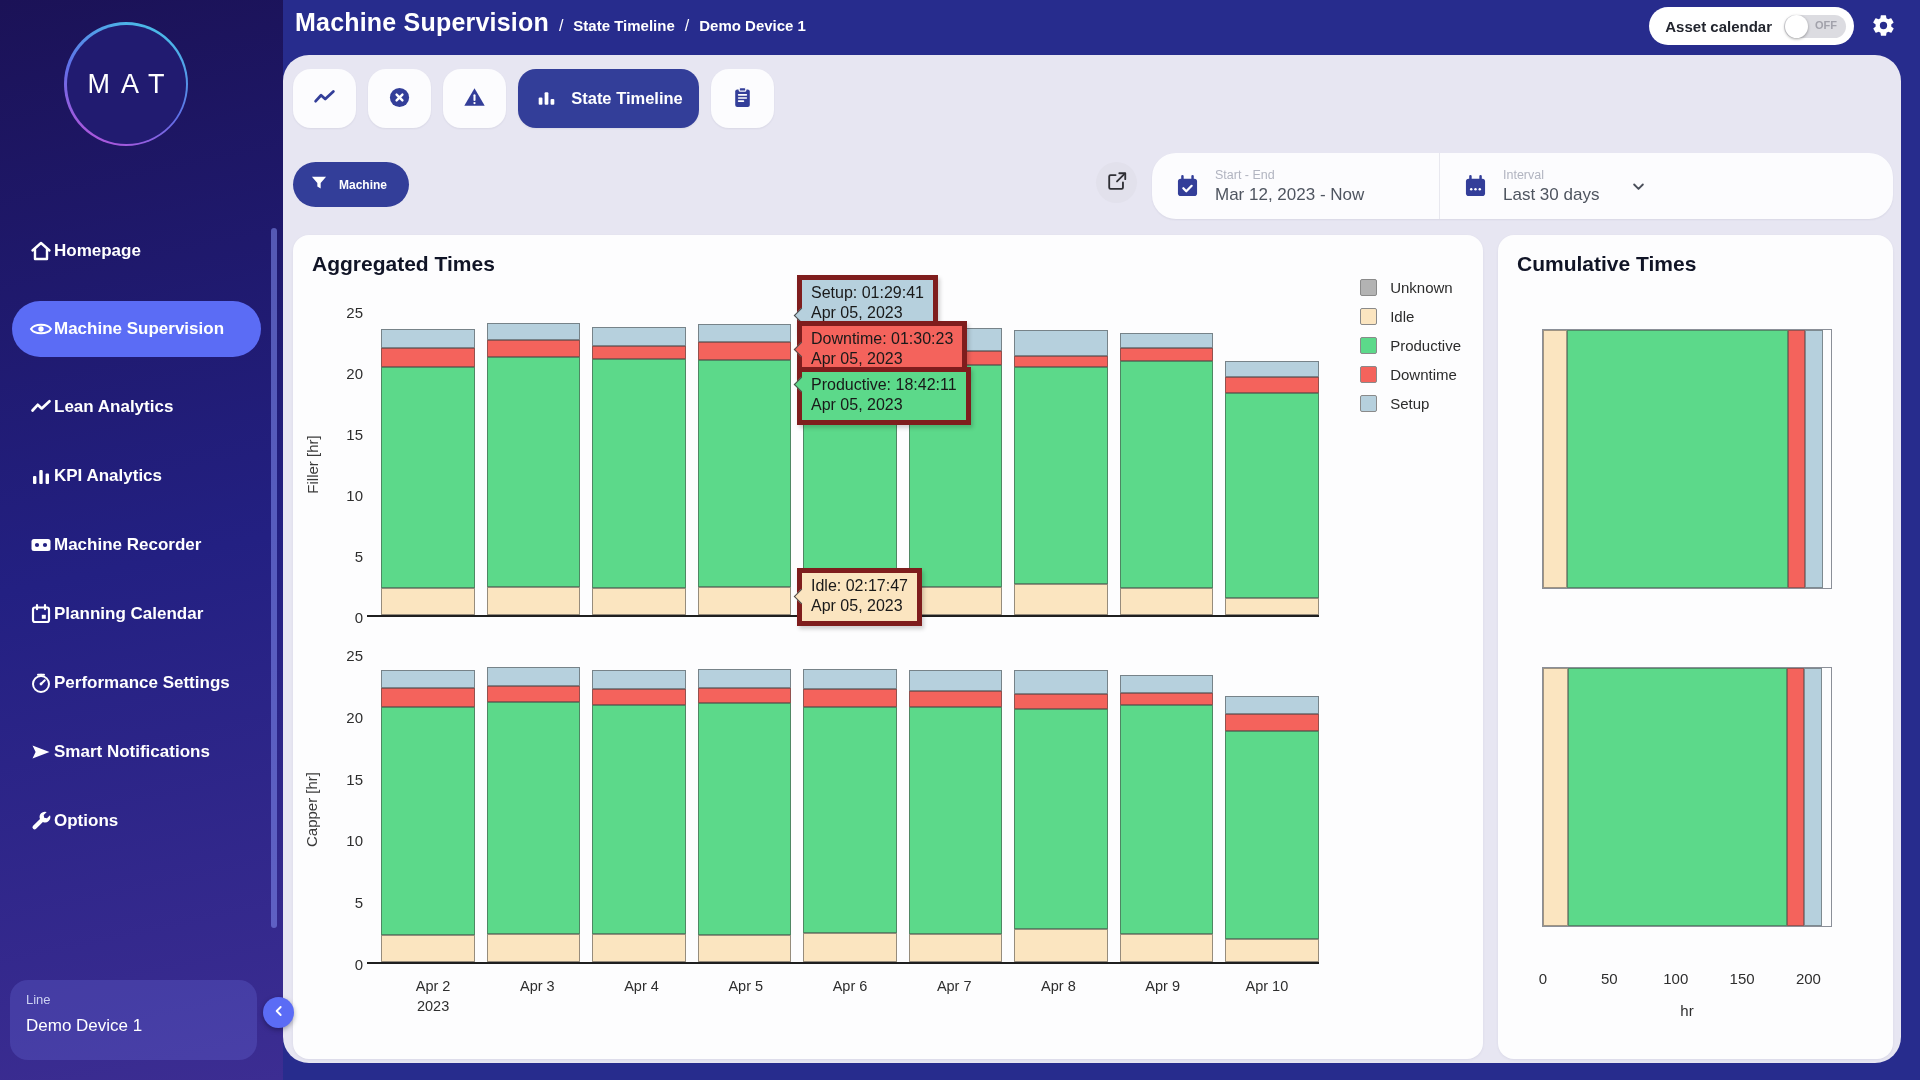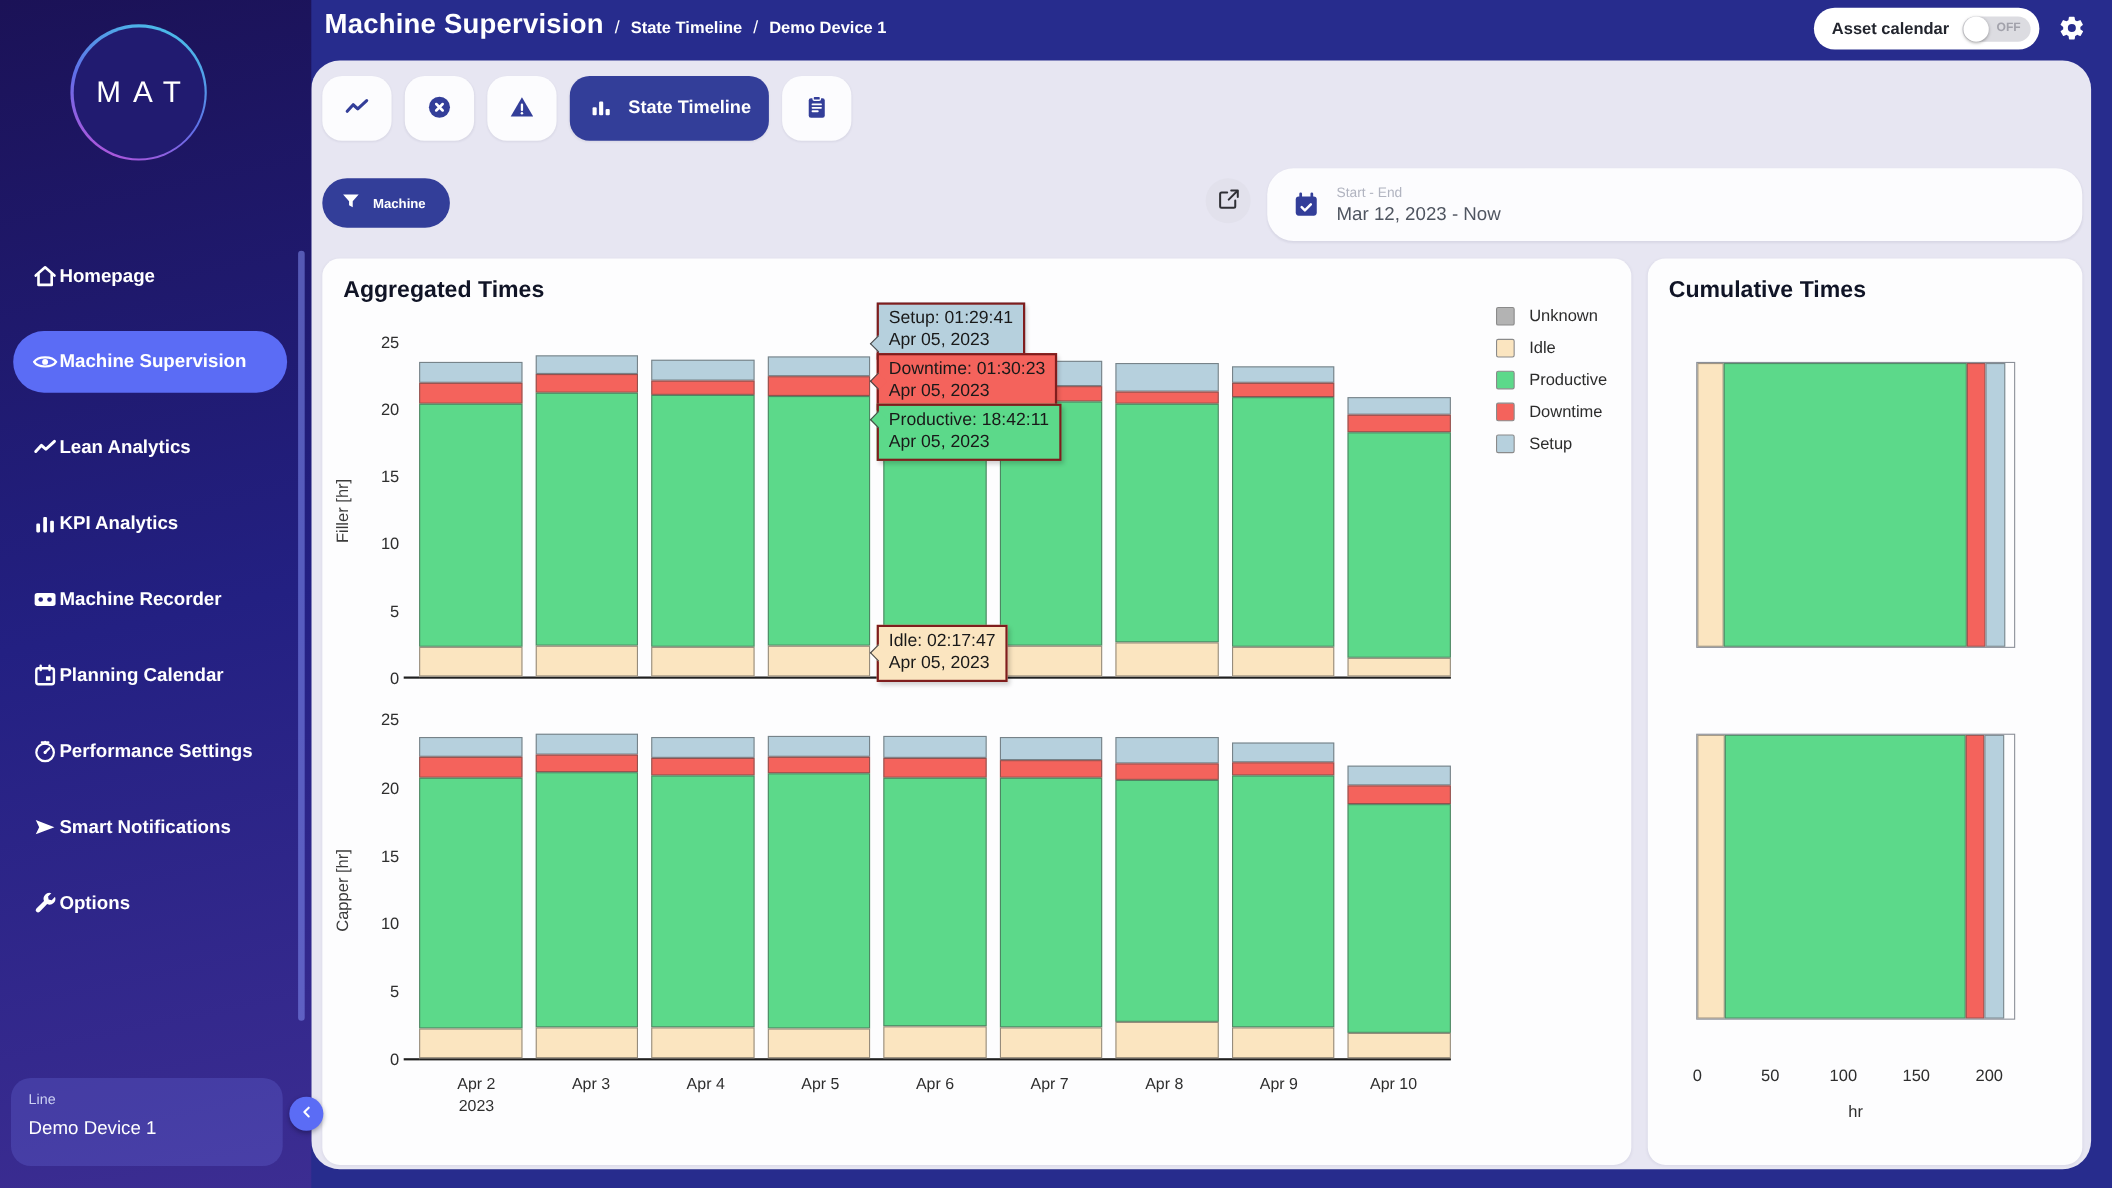--- a/index.html
+++ b/index.html
@@ -108,21 +108,21 @@
   .xlabels { position:absolute; left:88px; top:742px; width:938px; display:grid; gap:0; }
   .xcell { text-align:center; font-size:14.5px; color:#2e2e2e; line-height:1.35; }
 
   
   .legend { position:absolute; right:22px; top:44px; display:flex; flex-direction:column; gap:12px; }
   .legend-item { display:flex; align-items:center; gap:13px; cursor:pointer; }
   .legend-swatch { width:17px; height:17px; border:1px solid #8a8a8a; border-radius:2px; }
   .legend-label { font-size:15px; color:#2c2c2c; }
 
   
-  .tip { position:absolute; z-index:9; border:2px solid #7f1d1d; padding:3px 9px 5px 9px;
+  .tip { position:absolute; z-index:9; border:5px solid #7f1d1d; padding:3px 9px 5px 9px;
     font-size:16px; line-height:1.25; color:#191919; box-shadow:2px 3px 4px rgba(0,0,0,.18); }
   .tip .arrow { position:absolute; left:-6px; width:11px; height:11px; transform:rotate(45deg);
     border-left:1px solid #4a4a4a; border-bottom:1px solid #4a4a4a; }
   .tip-setup { left:504px; top:40px; } .tip-setup .arrow { bottom:7px; }
   .tip-downtime { left:504px; top:86px; } .tip-downtime .arrow { top:50%; margin-top:-6px; }
   .tip-productive { left:504px; top:132px; } .tip-productive .arrow { top:7px; }
   .tip-idle { left:504px; top:333px; } .tip-idle .arrow { top:50%; margin-top:-6px; }
 
   
   .cum-plot { position:absolute; left:45px; top:95px; width:288px; height:596px; }
@@ -344,20 +344,36 @@
         <svg class="dicon" viewBox="0 0 24 24">
             <rect x="3.5" y="5" width="17" height="15.5" rx="2.5" fill="#333e99"></rect>
             <path d="M7.5 2.8v4M16.5 2.8v4" stroke="#333e99" stroke-width="2.2" stroke-linecap="round"></path>
             <path d="M8.3 13.6l2.6 2.6 4.8-4.8" fill="none" stroke="#fff" stroke-width="2" stroke-linecap="round" stroke-linejoin="round"></path>
           </svg>
         <div class="dcol">
           <span class="dlab">Start - End</span>
           <span class="dval">Mar 12, 2023 - Now</span>
         </div>
       </div>
+      <div class="dsec dsec-2">
+        <svg class="dicon" viewBox="0 0 24 24">
+            <rect x="3.5" y="5" width="17" height="15.5" rx="2.5" fill="#333e99"></rect>
+            <path d="M7.5 2.8v4M16.5 2.8v4" stroke="#333e99" stroke-width="2.2" stroke-linecap="round"></path>
+            <circle cx="8.2" cy="14.5" r="1.1" fill="#fff"></circle>
+            <circle cx="12" cy="14.5" r="1.1" fill="#fff"></circle>
+            <circle cx="15.8" cy="14.5" r="1.1" fill="#fff"></circle>
+          </svg>
+        <div class="dcol">
+          <span class="dlab">Interval</span>
+          <span class="dval">Last 30 days</span>
+        </div>
+        <svg class="chev" viewBox="0 0 24 24">
+            <path d="M6.5 9.5 12 15l5.5-5.5" fill="none" stroke="#4a4f5a" stroke-width="2.4" stroke-linecap="round" stroke-linejoin="round"></path>
+          </svg>
+      </div>
     </div>
 
     <div class="cards">
       <div class="card agg-card">
         <div class="card-title">Aggregated Times</div>
 
         <div class="ylab ylab-filler">
             <span>Filler [hr]</span>
           </div>
         <div class="yticks yticks-filler" id="yt-filler">

